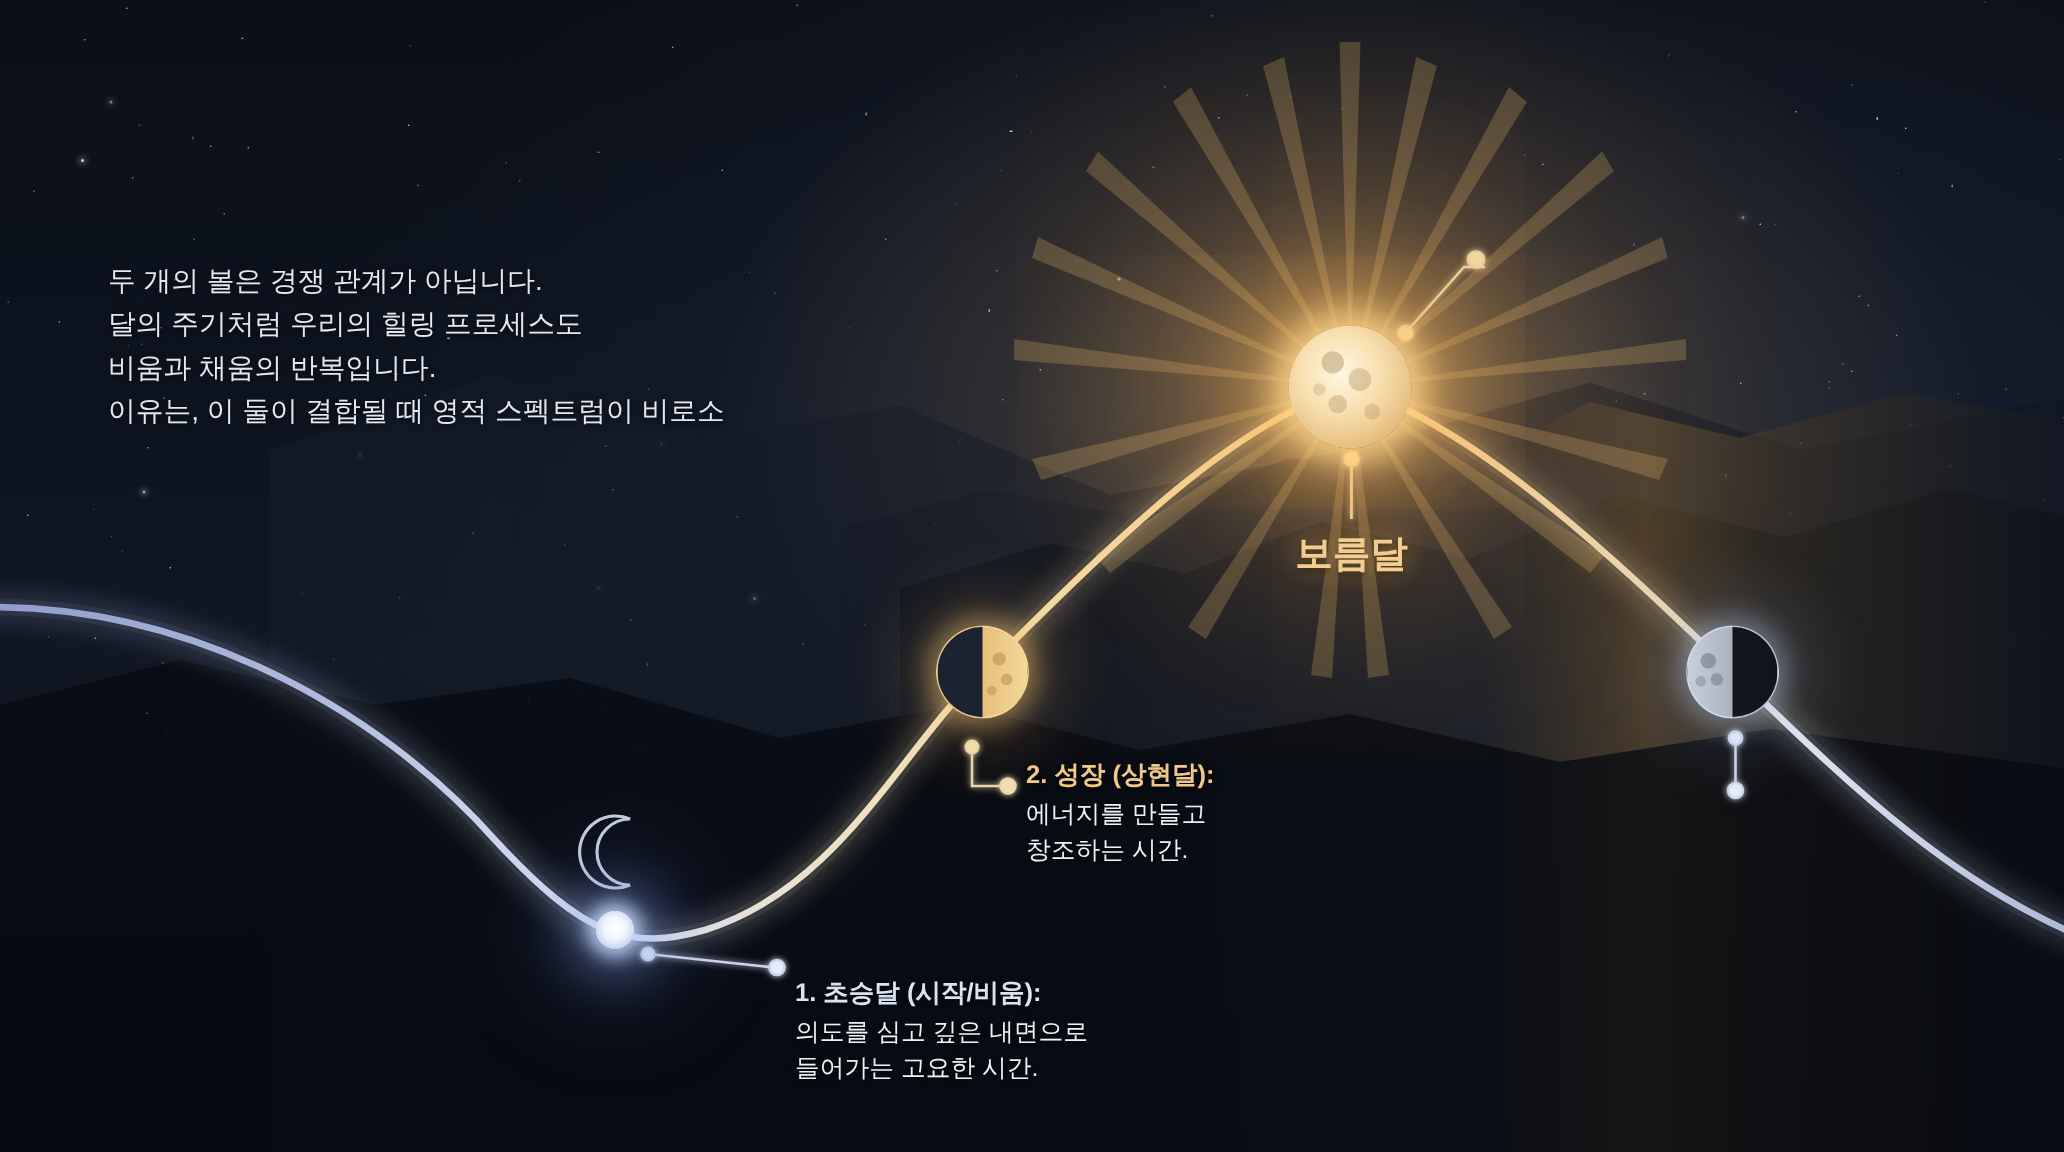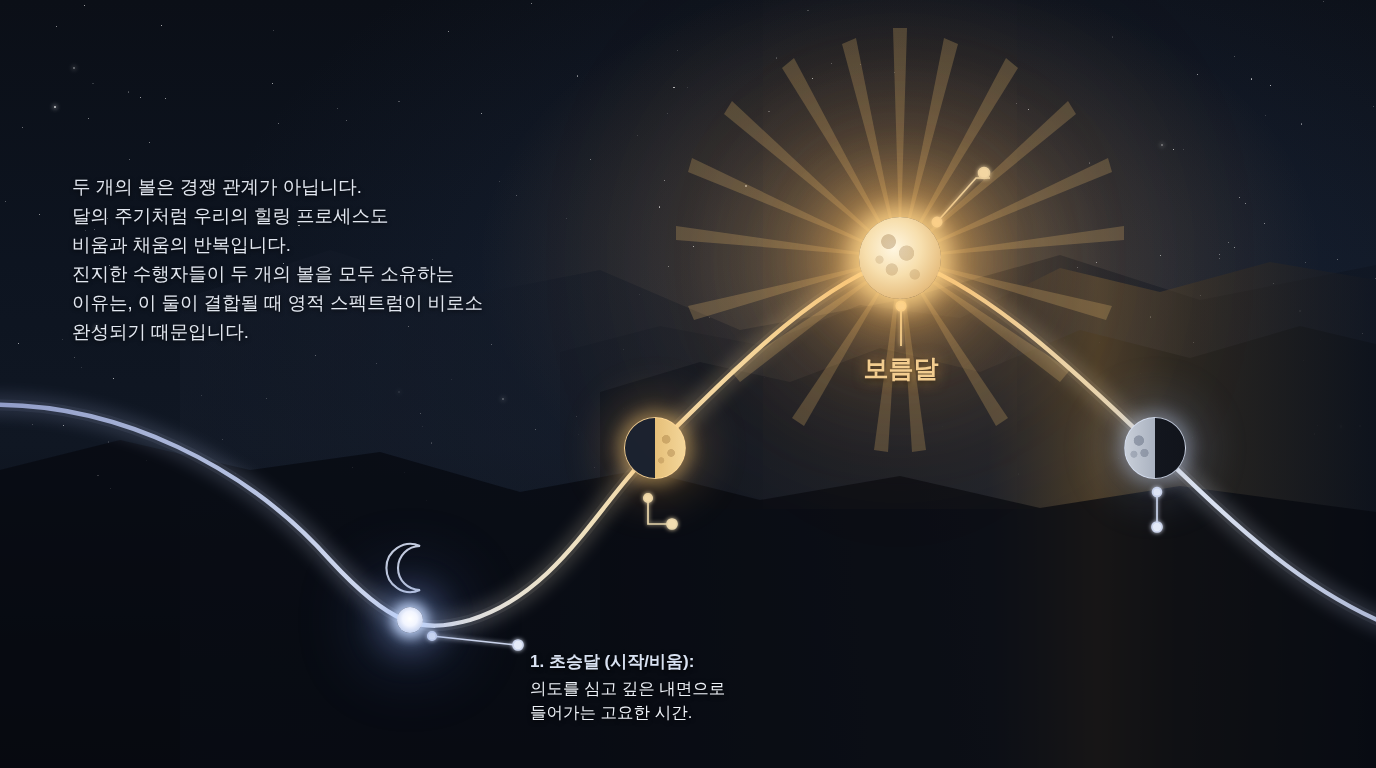--- a/index.html
+++ b/index.html
@@ -392,29 +392,32 @@
   <div class="moon q3">
     <div class="disc"></div>
       <div class="tex"></div>
   </div>
 
 
   <div id="intro">
     <div>두 개의 볼은 경쟁 관계가 아닙니다.</div>
     <div>달의 주기처럼 우리의 힐링 프로세스도</div>
     <div>비움과 채움의 반복입니다.</div>
-    <div>진지한 수행자들이 두 개의 볼을 모두 소유하는</div>
     <div>이유는, 이 둘이 결합될 때 영적 스펙트럼이 비로소</div>
-    <div>완성되기 때문입니다.</div>
   </div>
 
   <div id="fullmoon-label">보름달</div>
 
   <div class="callout" id="c1">
     <div class="head head-silver">1. 초승달 (시작/비움):</div>
     <div class="line">의도를 심고 깊은 내면으로</div>
     <div class="line">들어가는 고요한 시간.</div>
   </div>
 
+  <div class="callout" id="c2">
+    <div class="head head-gold">2. 성장 (상현달):</div>
+    <div class="line">에너지를 만들고</div>
+    <div class="line">창조하는 시간.</div>
+  </div>
 
 
 
 </div>
 
 </body></html>

